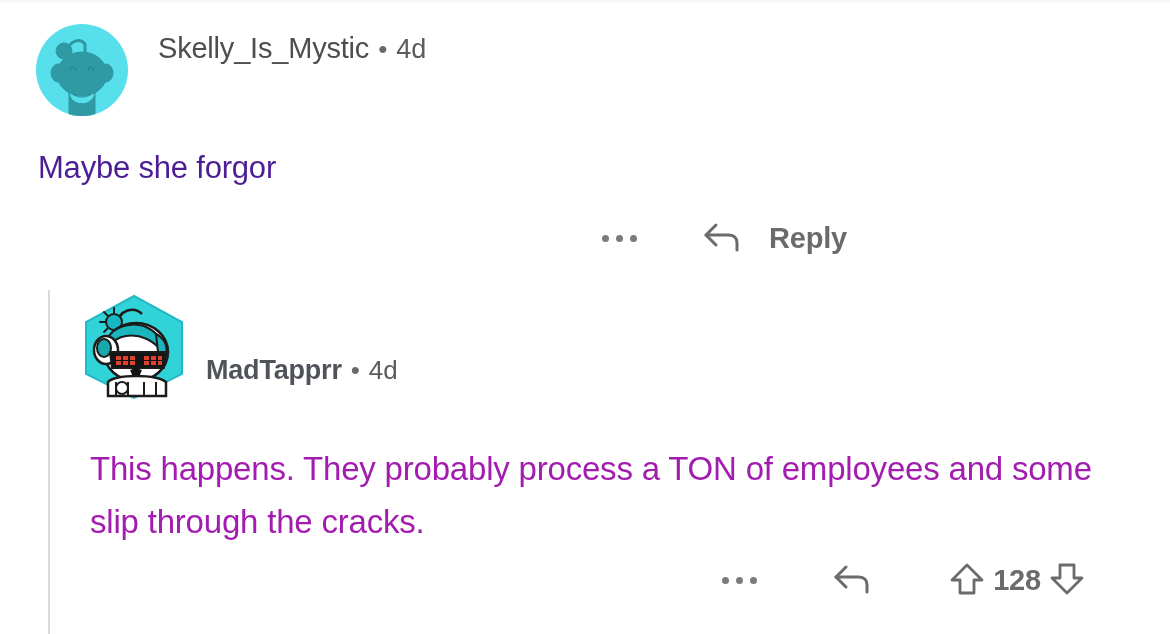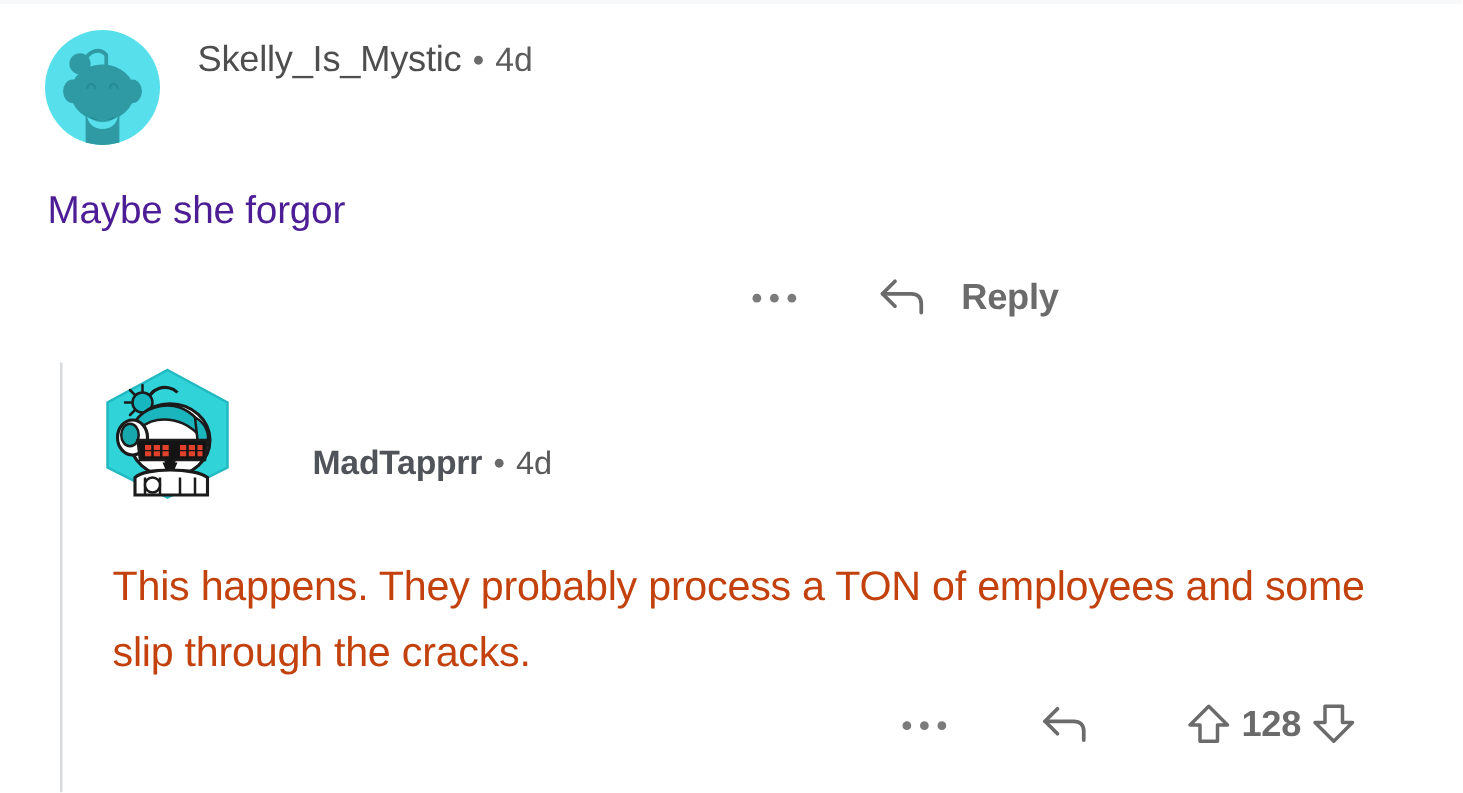--- a/index.html
+++ b/index.html
@@ -162,21 +162,20 @@
   .reply-wrap {
     position: absolute;
     left: 0; top: 0;
     width: 1170px;
   }
   .reply-header {
     position: absolute;
     left: 78px; top: 290px;
     display: flex;
     align-items: center;
-    gap: 44px;
   }
   .avatar-robot {
     width: 112px;
     height: 112px;
     flex: 0 0 auto;
     position: relative;
   }
   .avatar-robot svg { display: block; }
   .reply-meta {
     margin-left: 16px;
@@ -193,21 +192,21 @@
   }
   .reply-time {
     font-size: 26px;
     color: #5b5b5b;
   }
   .reply-body {
     position: absolute;
     left: 90px; top: 442px;
     width: 1010px;
     font-size: 33px;
-    color: #c2410c;
+    color: #a21caf;
     line-height: 1.62;
     letter-spacing: -0.2px;
   }
 </style>
 </head>
 <body>
 
 <div class="page">
 
   <div class="top-hairline"></div>

